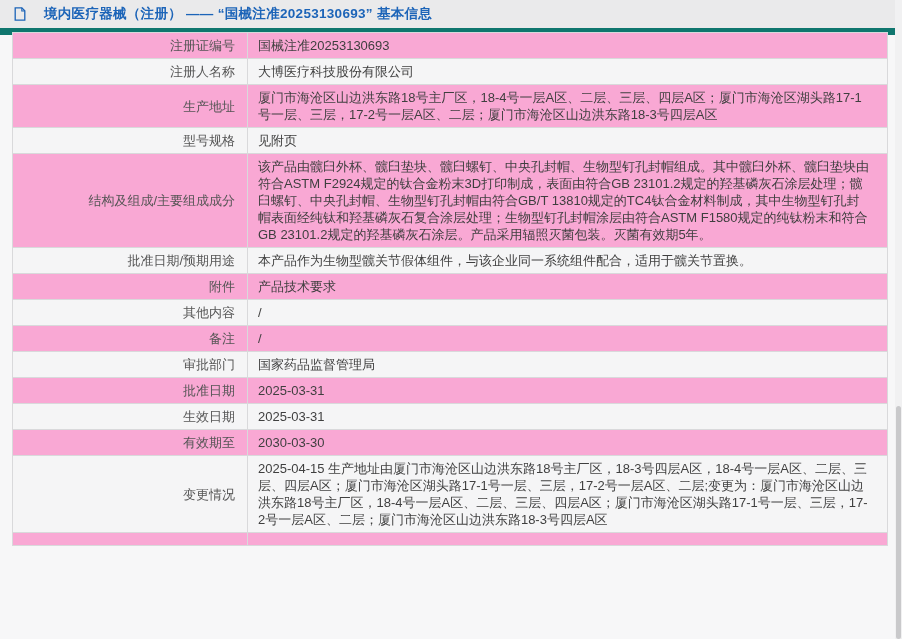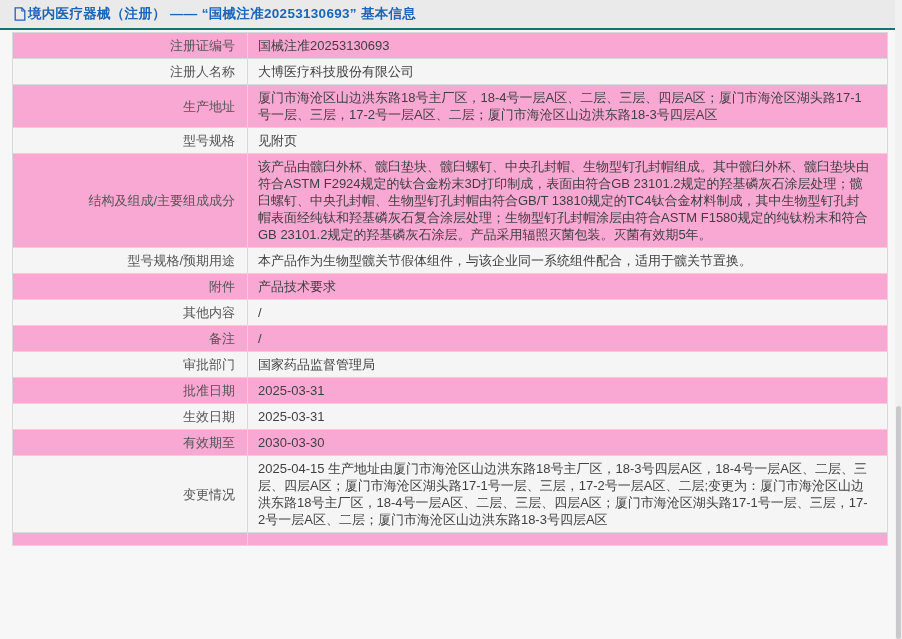--- a/index.html
+++ b/index.html
@@ -8,23 +8,23 @@
     background: #f7f7f8;
     font-family: "Liberation Sans", "DejaVu Sans", sans-serif;
     position: relative;
     overflow: hidden;
   }
   .header-bar {
     height: 28px;
     background: #eaeaeb;
     display: flex;
     align-items: center;
-    gap: 2px;
+    gap: 18px;
     padding: 0 14px;
-    border-bottom: 2px solid #0f766e;
+    border-bottom: 7px solid #0f766e;
   }
   .doc-icon { display: inline-flex; align-items: center; }
   .header-title {
     color: #1c64b8;
     font-weight: bold;
     font-size: 13.5px;
     letter-spacing: 0.3px;
     white-space: nowrap;
   }
   table.info-table {
@@ -102,21 +102,21 @@
       </tr>
       <tr>
         <th class="label"><span>型号规格</span></th>
         <td class="value">见附页</td>
       </tr>
       <tr>
         <th class="label"><span>结构及组成/主要组成成分</span></th>
         <td class="value">该产品由髋臼外杯、髋臼垫块、髋臼螺钉、中央孔封帽、生物型钉孔封帽组成。其中髋臼外杯、髋臼垫块由符合ASTM F2924规定的钛合金粉末3D打印制成，表面由符合GB 23101.2规定的羟基磷灰石涂层处理；髋臼螺钉、中央孔封帽、生物型钉孔封帽由符合GB/T 13810规定的TC4钛合金材料制成，其中生物型钉孔封帽表面经纯钛和羟基磷灰石复合涂层处理；生物型钉孔封帽涂层由符合ASTM F1580规定的纯钛粉末和符合GB 23101.2规定的羟基磷灰石涂层。产品采用辐照灭菌包装。灭菌有效期5年。</td>
       </tr>
       <tr>
-        <th class="label"><span>型号规格/预期用途</span></th>
+        <th class="label"><span>批准日期/预期用途</span></th>
         <td class="value">本产品作为生物型髋关节假体组件，与该企业同一系统组件配合，适用于髋关节置换。</td>
       </tr>
       <tr>
         <th class="label"><span>附件</span></th>
         <td class="value">产品技术要求</td>
       </tr>
       <tr>
         <th class="label"><span>其他内容</span></th>
         <td class="value">/</td>
       </tr>

